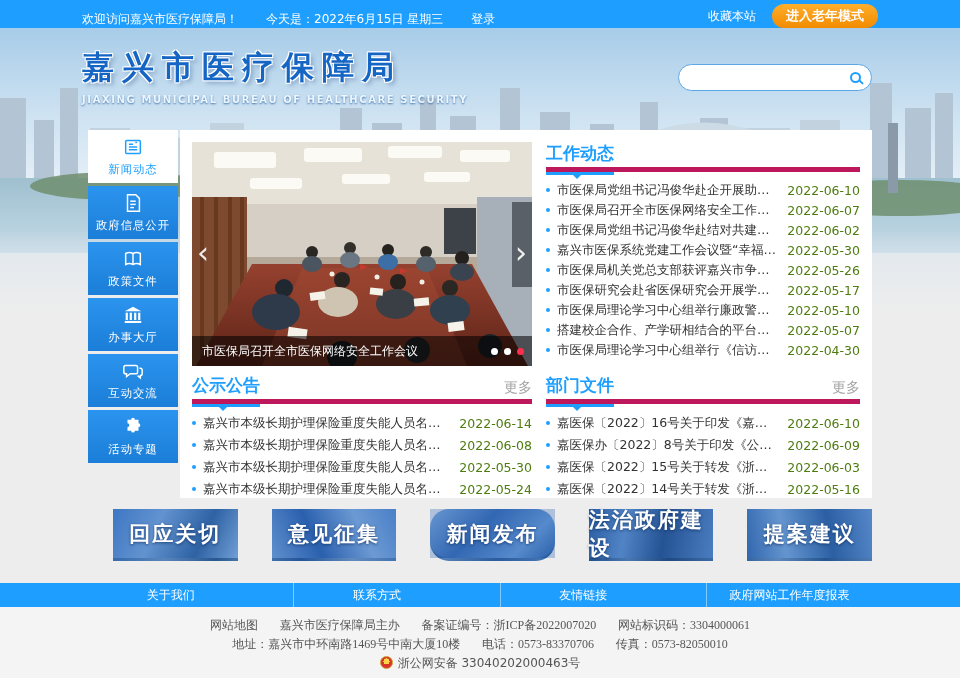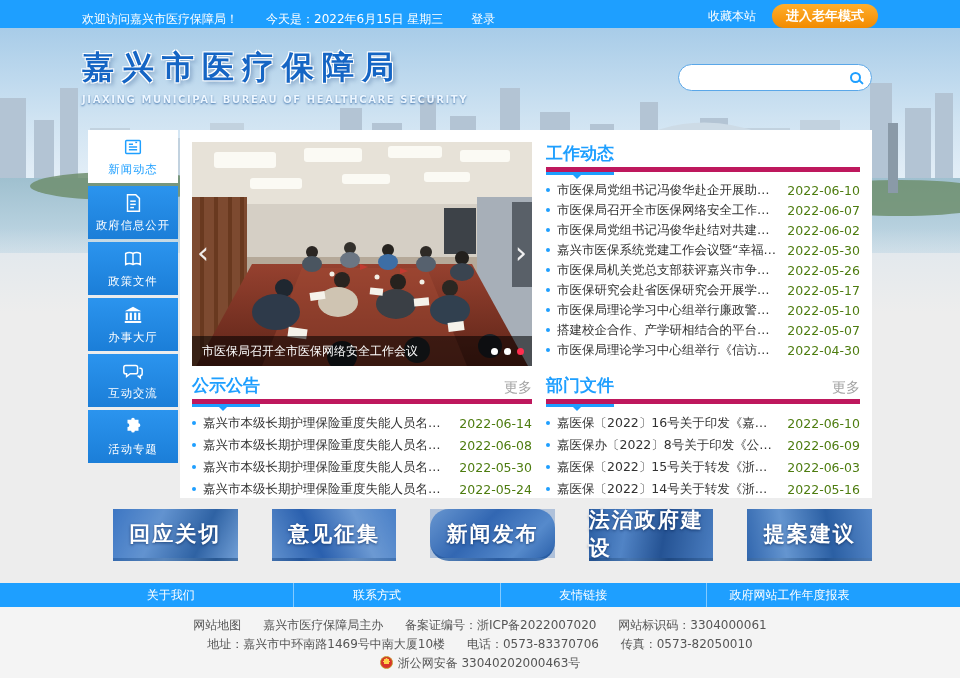--- a/index.html
+++ b/index.html
@@ -99,21 +99,21 @@
   
   .footer-nav { position:relative; z-index:3; margin-top:22px; height:24px; background:#1E9FFF; }
   .fn-inner { width:784px; margin:0 auto; height:24px; display:flex;gap:40px; }
   .fn-item { flex:1; display:flex; align-items:center; justify-content:center; color:#fff;
              font-size:12px; cursor:pointer; }
   .fn-item + .fn-item { border-left:1px solid rgba(255,255,255,.45); }
 
   .footer { background:#f4f4f4; height:71px; padding-top:9px; text-align:center;
             font-size:12px; color:#555; }
   .footer .row { line-height:19px; }
-  .footer .seg { margin:10px 9px; }
+  .footer .seg { margin:10px 9px;font-family:Liberation Serif, serif; }
   .badge { display:inline-block; width:13px; height:13px; border-radius:50%; vertical-align:-2px;
            background:radial-gradient(circle at 50% 40%, #ffd24a 0 35%, #d8342a 36% 100%);
            border:1px solid #c5972a; margin-right:5px; }
 </style>
 </head>
 <body>
 
 <div class="banner-bg">
   <svg width="960" height="300" viewBox="0 0 960 300">
     <defs>

